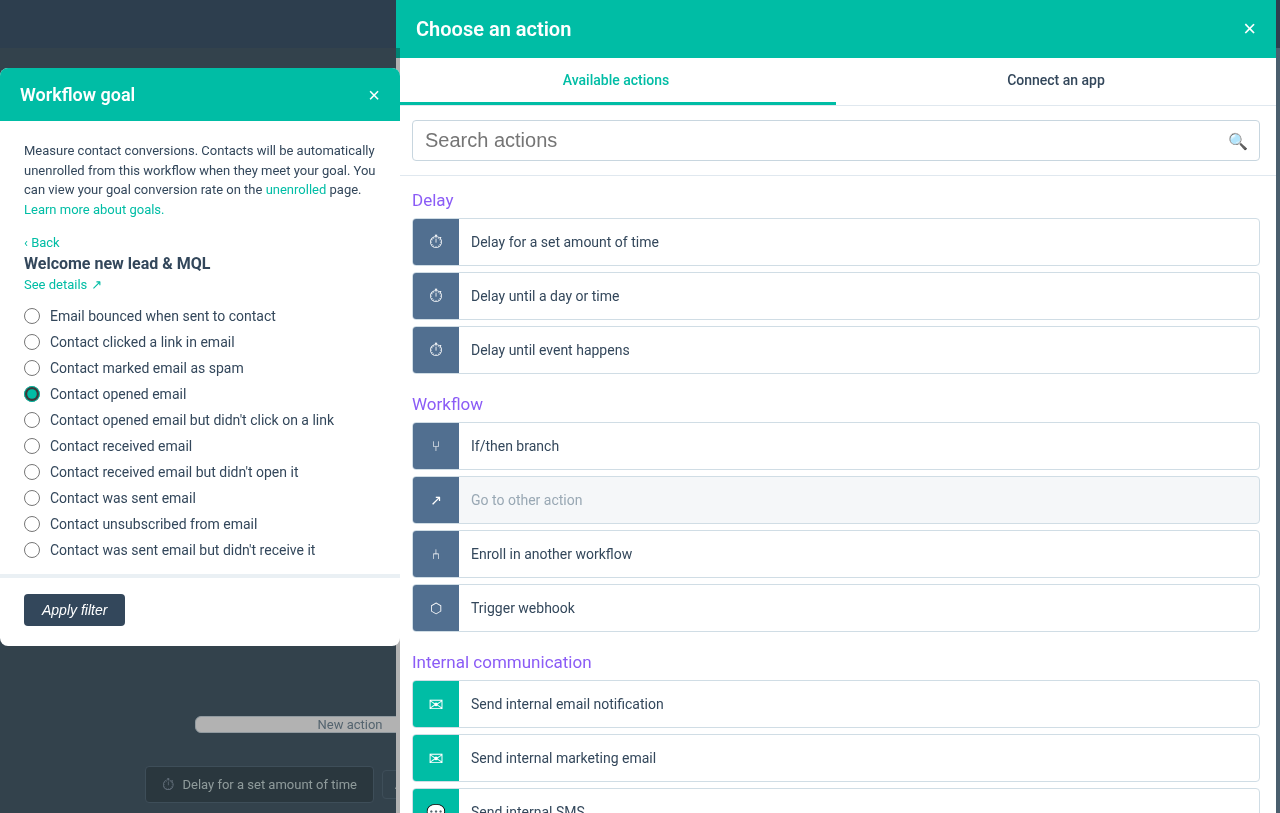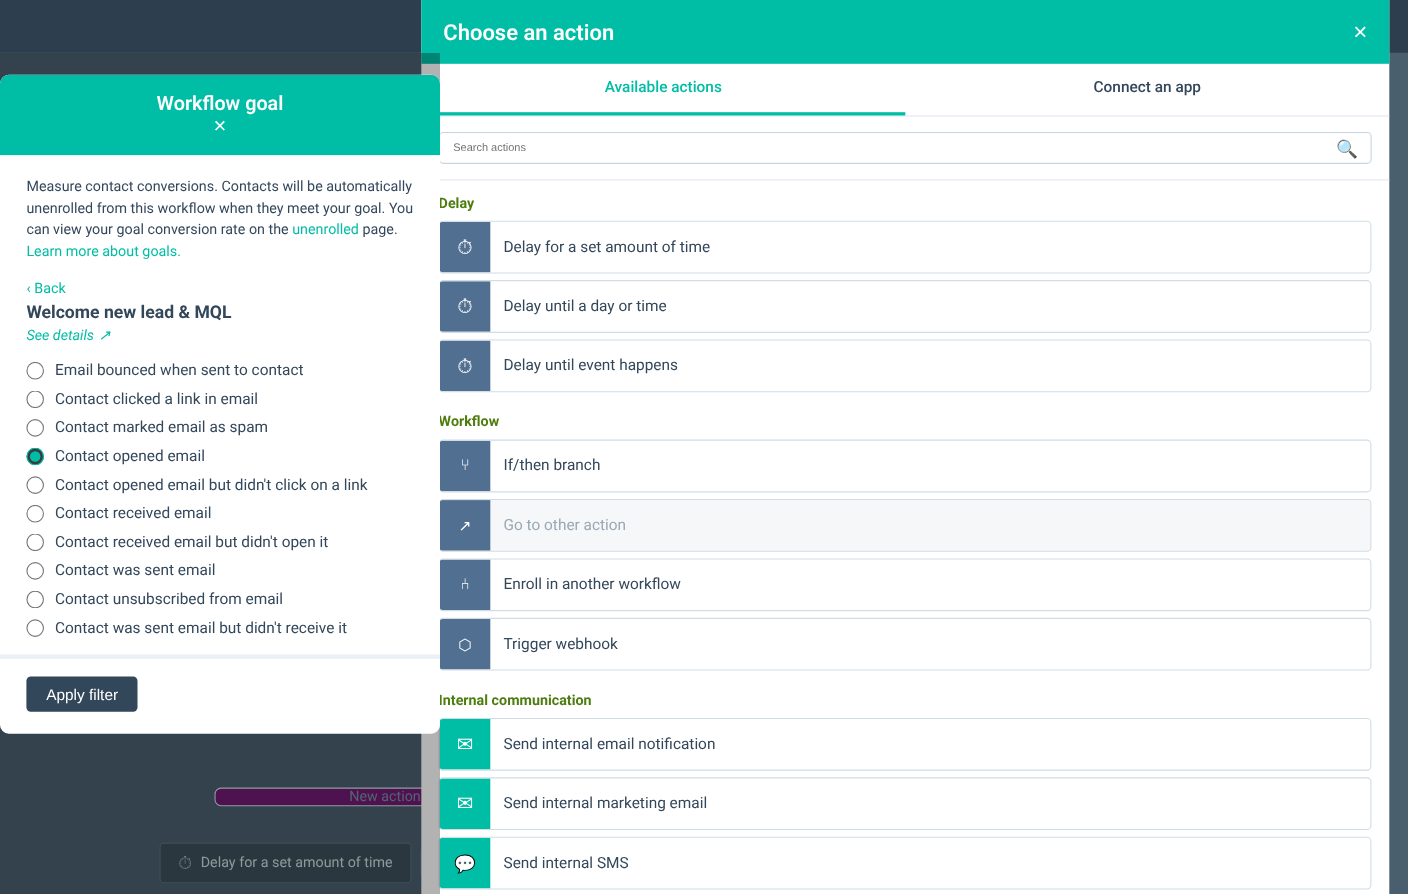--- a/index.html
+++ b/index.html
@@ -46,21 +46,21 @@
       align-items: center;
       gap: 8px;
     }
 
     
     .new-action-box {
       position: absolute;
       bottom: 60px;
       left: 150px;
       width: 310px;
-      background: #701a75;
+      background: #ffffff;
       border-radius: 6px;
       text-align: center;
       color: #7a90a0;
       font-size: 13px;
       border: 1px solid #d0dde5;
     }
 
     
     .modal-overlay {
       position: absolute;
@@ -85,21 +85,20 @@
       overflow: hidden;
       display: flex;
       flex-direction: column;
     }
     .modal-header {
       background: #00bda5;
       padding: 16px 20px;
       display: flex;
       align-items: center;
       justify-content: space-between;
-      flex-direction: column;
     }
     .modal-header h2 {
       color: #fff;
       font-size: 18px;
       font-weight: 600;
     }
     .modal-close {
       color: #fff;
       background: none;
       border: none;
@@ -135,21 +134,20 @@
       margin-bottom: 4px;
     }
     .see-details {
       color: #00bda5;
       font-size: 13px;
       display: flex;
       align-items: center;
       gap: 4px;
       margin-bottom: 16px;
       cursor: pointer;
-      font-style: italic;
     }
     .radio-list {
       list-style: none;
       display: flex;
       flex-direction: column;
       gap: 10px;
       margin-bottom: 16px;
       justify-content: center;
     }
     .radio-item {
@@ -172,27 +170,28 @@
     }
     .apply-filter-btn {
       background: #33475b;
       color: #fff;
       border: none;
       border-radius: 4px;
       padding: 8px 18px;
       font-size: 14px;
       cursor: pointer;
       font-weight: 500;
+      font-style: italic;
     }
 
     
     .right-panel {
       position: absolute;
       top: 0;
-      right: 17px;
+      right: 4px;
       width: 880px;
       height: 813px;
       background: #fff;
       display: flex;
       flex-direction: column;
       z-index: 5;
     }
     .panel-header {
       background: #00bda5;
       padding: 16px 20px;
@@ -233,41 +232,41 @@
     .search-bar {
       padding: 14px 16px;
       border-bottom: 1px solid #e0e8ef;
       position: relative;
     }
     .search-bar input {
       width: 100%;
       padding: 8px 36px 8px 12px;
       border: 1px solid #c8d6df;
       border-radius: 4px;
-      font-size: 10px;
+      font-size: 20px;
       color: #33475b;
       outline: none;
     }
     .search-icon {
       position: absolute;
       right: 28px;
       top: 50%;
       transform: translateY(-50%);
       color: #7a90a0;
       font-size: 16px;
     }
     .actions-list {
       overflow-y: auto;
       flex: 1;
       padding: 0 16px 16px;
     }
     .section-label {
-      font-size: 13px;
-      font-weight: 700;
-      color: #4d7c0f;
+      font-size: 17px;
+      font-weight: 400;
+      color: #8b5cf6;
       padding: 14px 0 8px;
       text-transform: none;
     }
     .action-item {
       display: flex;
       align-items: center;
       gap: 12px;
       border: 1px solid #d0dde5;
       border-radius: 4px;
       padding: 0;

